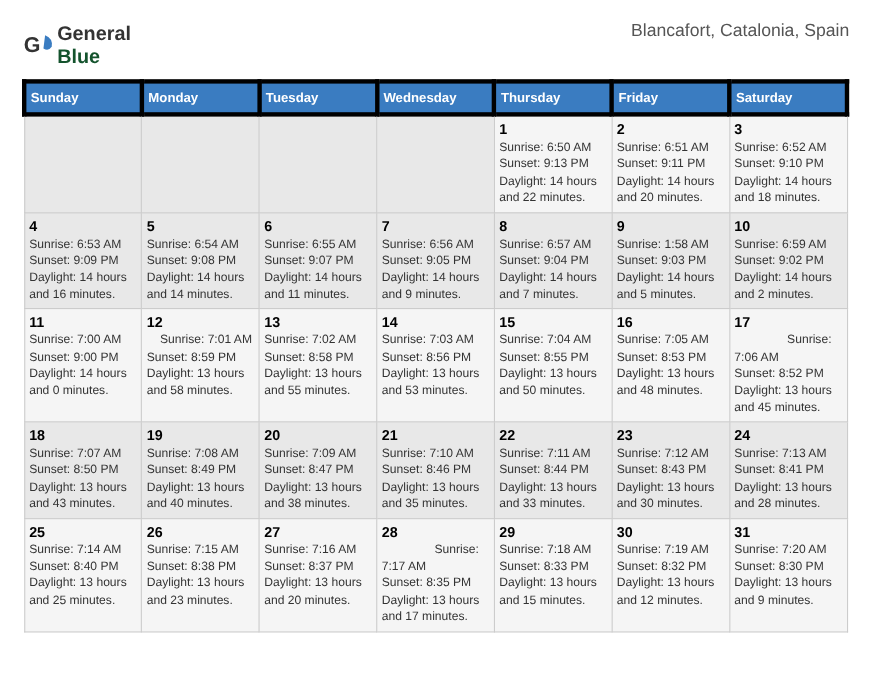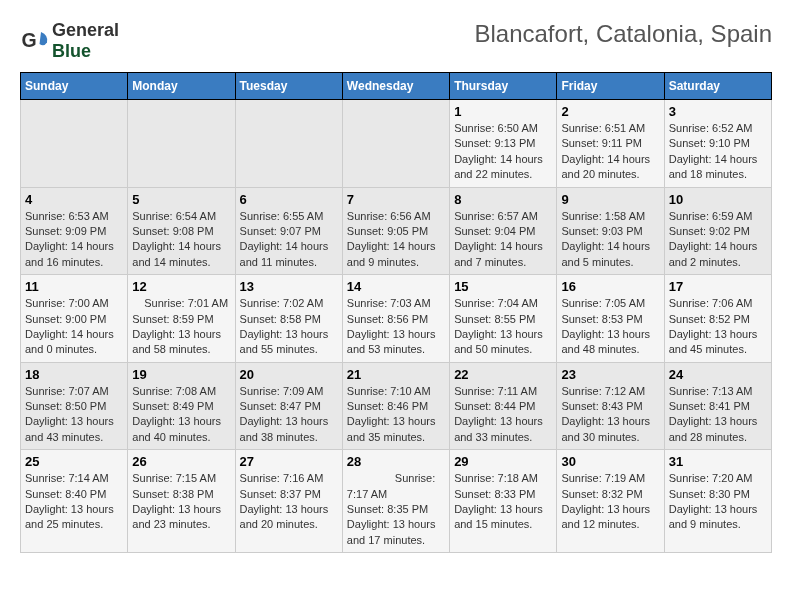--- a/index.html
+++ b/index.html
@@ -29,39 +29,39 @@
     }
     .title-block {
       text-align: right;
     }
     .title-block h1 {
       font-size: 36px;
       font-weight: bold;
       color: #333;
     }
     .title-block h2 {
-      font-size: 24px;
+      font-size: 16px;
       color: #555;
       font-weight: normal;
     }
     table {
       width: 100%;
       border-collapse: collapse;
       font-size: 11px;
     }
     thead tr {
       background-color: #3a7cc1;
       color: white;
     }
     thead th {
       padding: 6px 4px;
       text-align: left;
       font-weight: bold;
       font-size: 12px;
-      border: 1px solid #000000;
+      border: 4px solid #000000;
     }
     tbody tr {
       vertical-align: top;
     }
     tbody tr:nth-child(odd) {
       background-color: #f5f5f5;
     }
     tbody tr:nth-child(even) {
       background-color: #e8e8e8;
     }
@@ -171,21 +171,21 @@
 Daylight: 13 hours and 55 minutes.</span></td>
         <td><span class="day-number">14</span><span class="day-info" style="white-space: pre-line;">Sunrise: 7:03 AM
 Sunset: 8:56 PM
 Daylight: 13 hours and 53 minutes.</span></td>
         <td><span class="day-number">15</span><span class="day-info" style="white-space: pre-line;">Sunrise: 7:04 AM
 Sunset: 8:55 PM
 Daylight: 13 hours and 50 minutes.</span></td>
         <td><span class="day-number">16</span><span class="day-info" style="white-space: pre-line;">Sunrise: 7:05 AM
 Sunset: 8:53 PM
 Daylight: 13 hours and 48 minutes.</span></td>
-        <td><span class="day-number">17</span><span class="day-info" style="white-space: pre-line;">Sunrise: 7:06 AM
+        <td><span class="day-number">17</span><span class="day-info" style="white-space: pre-line; margin-left: 48px;">Sunrise: 7:06 AM
 Sunset: 8:52 PM
 Daylight: 13 hours and 45 minutes.</span></td>
       </tr>
       <tr class="row-even">
         <td><span class="day-number">18</span><span class="day-info" style="white-space: pre-line;">Sunrise: 7:07 AM
 Sunset: 8:50 PM
 Daylight: 13 hours and 43 minutes.</span></td>
         <td><span class="day-number">19</span><span class="day-info" style="white-space: pre-line;">Sunrise: 7:08 AM
 Sunset: 8:49 PM
 Daylight: 13 hours and 40 minutes.</span></td>

